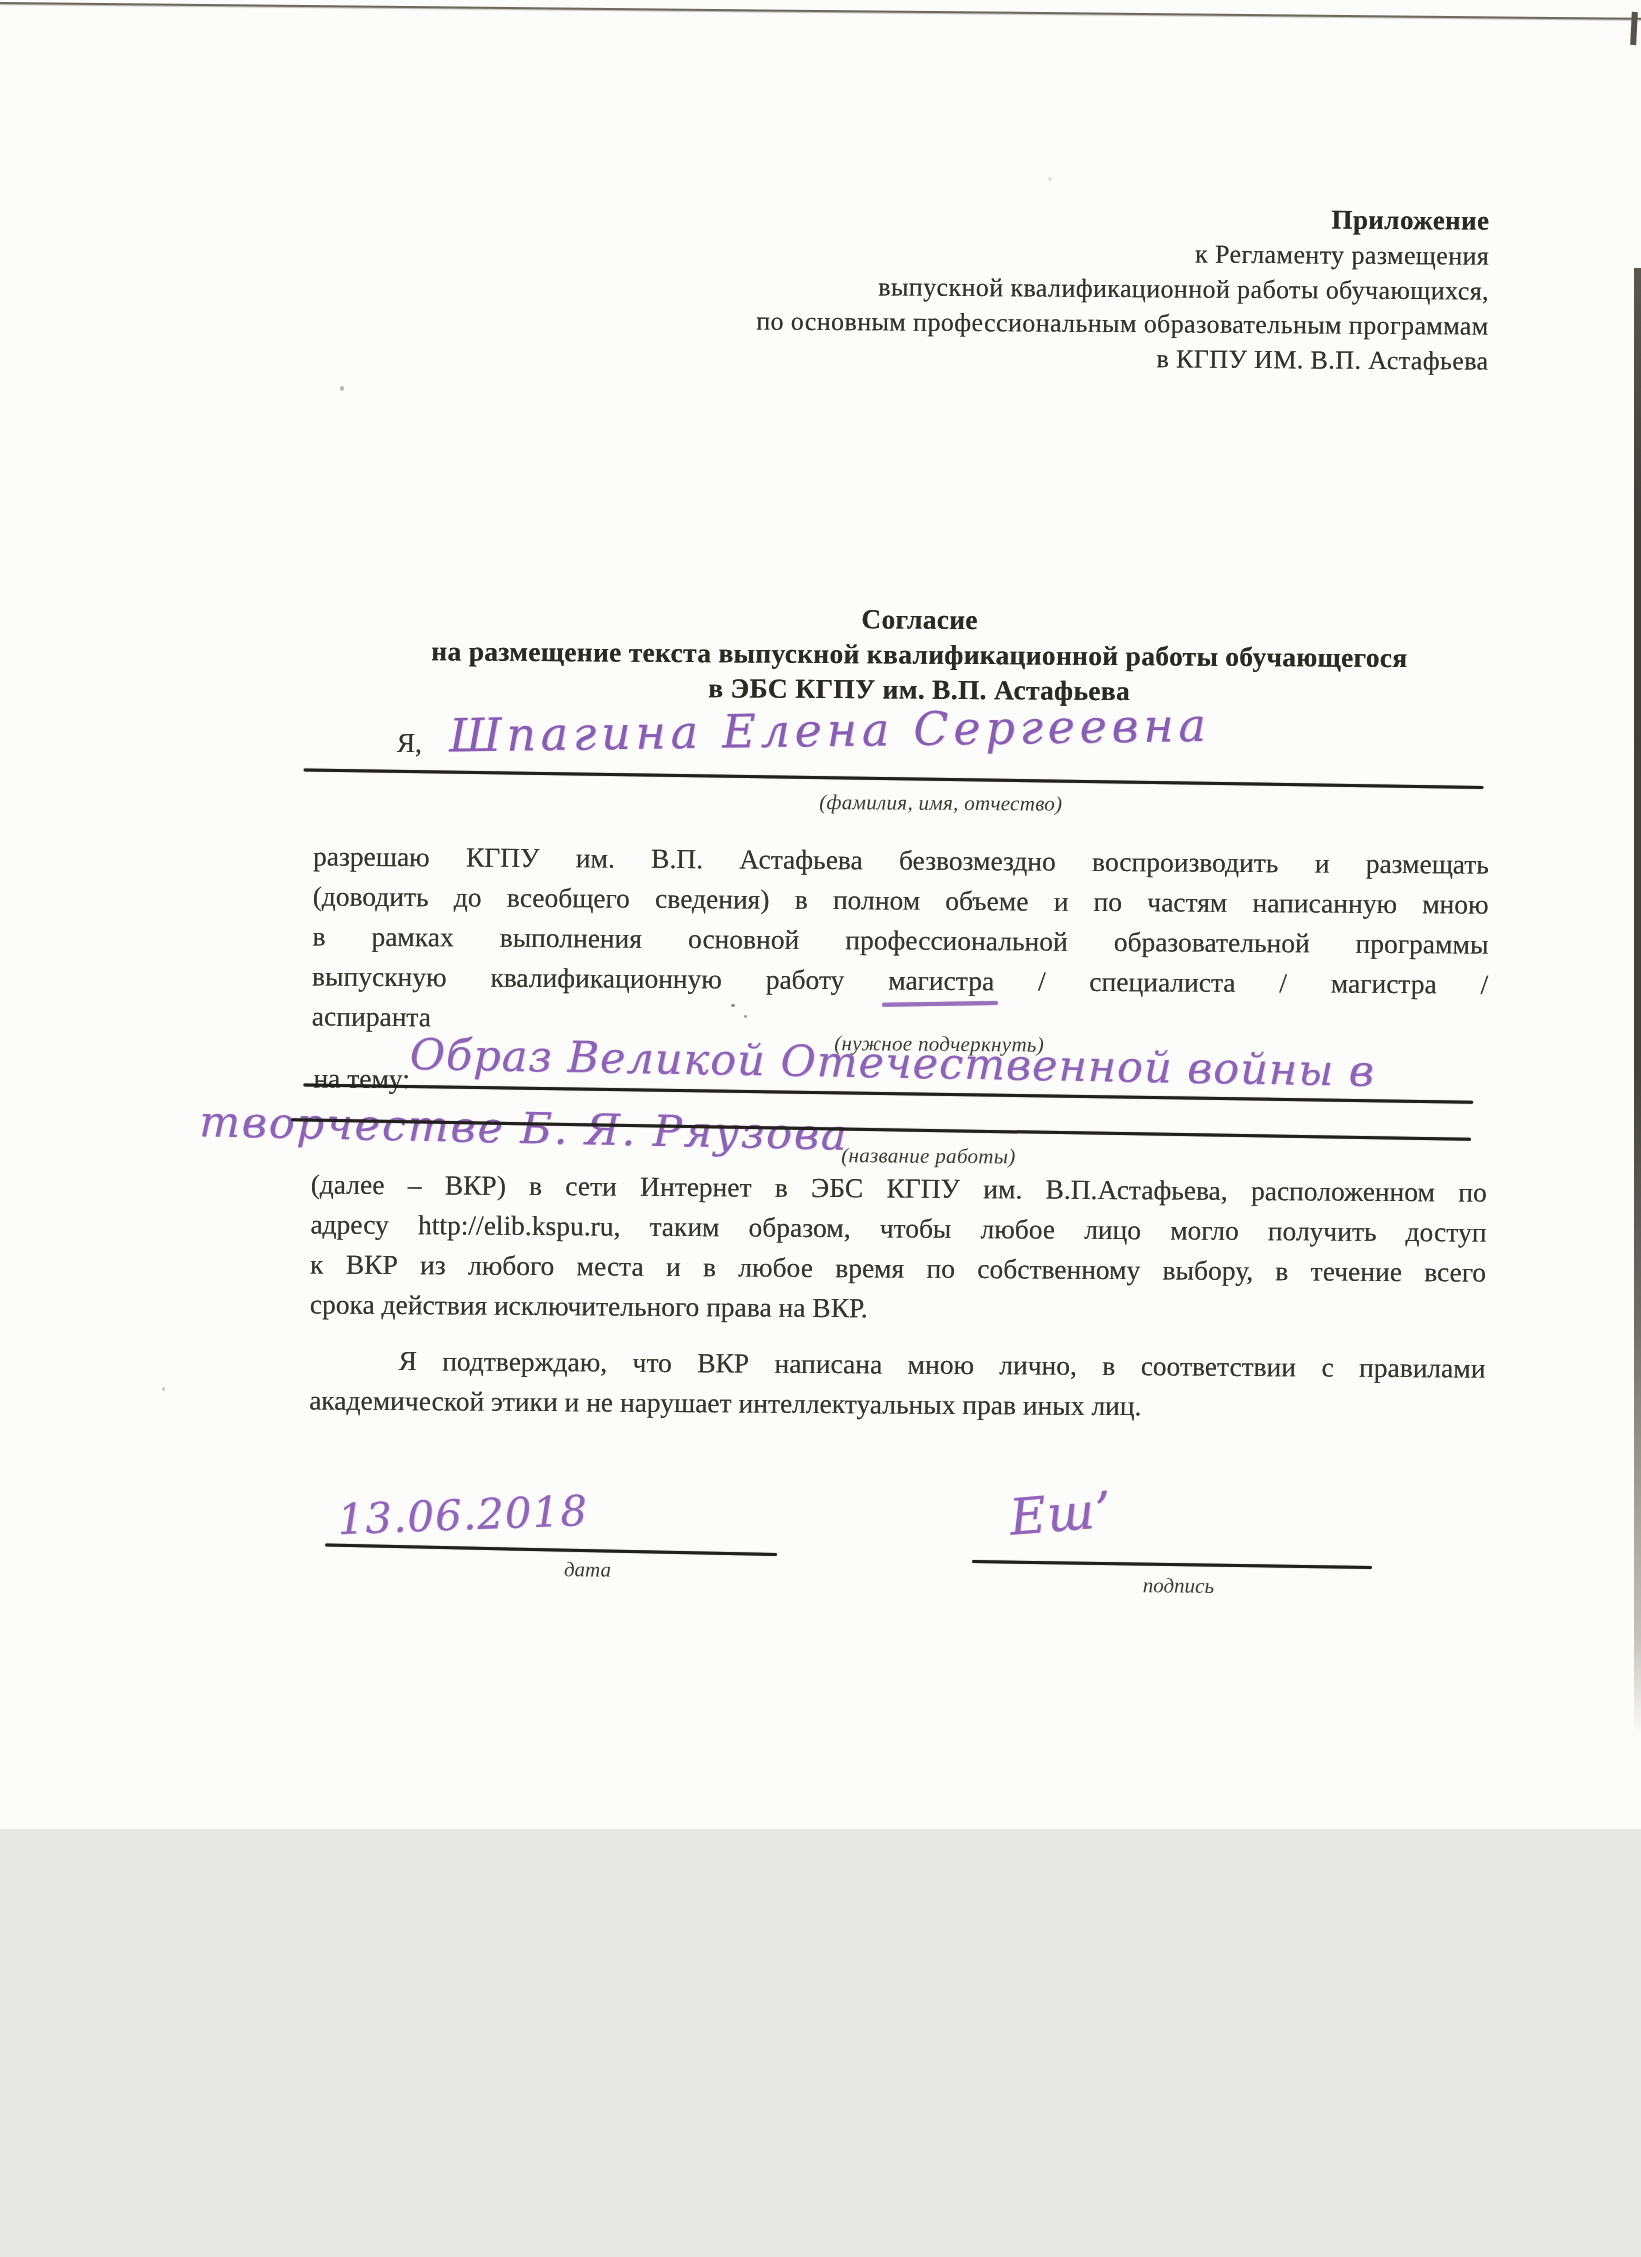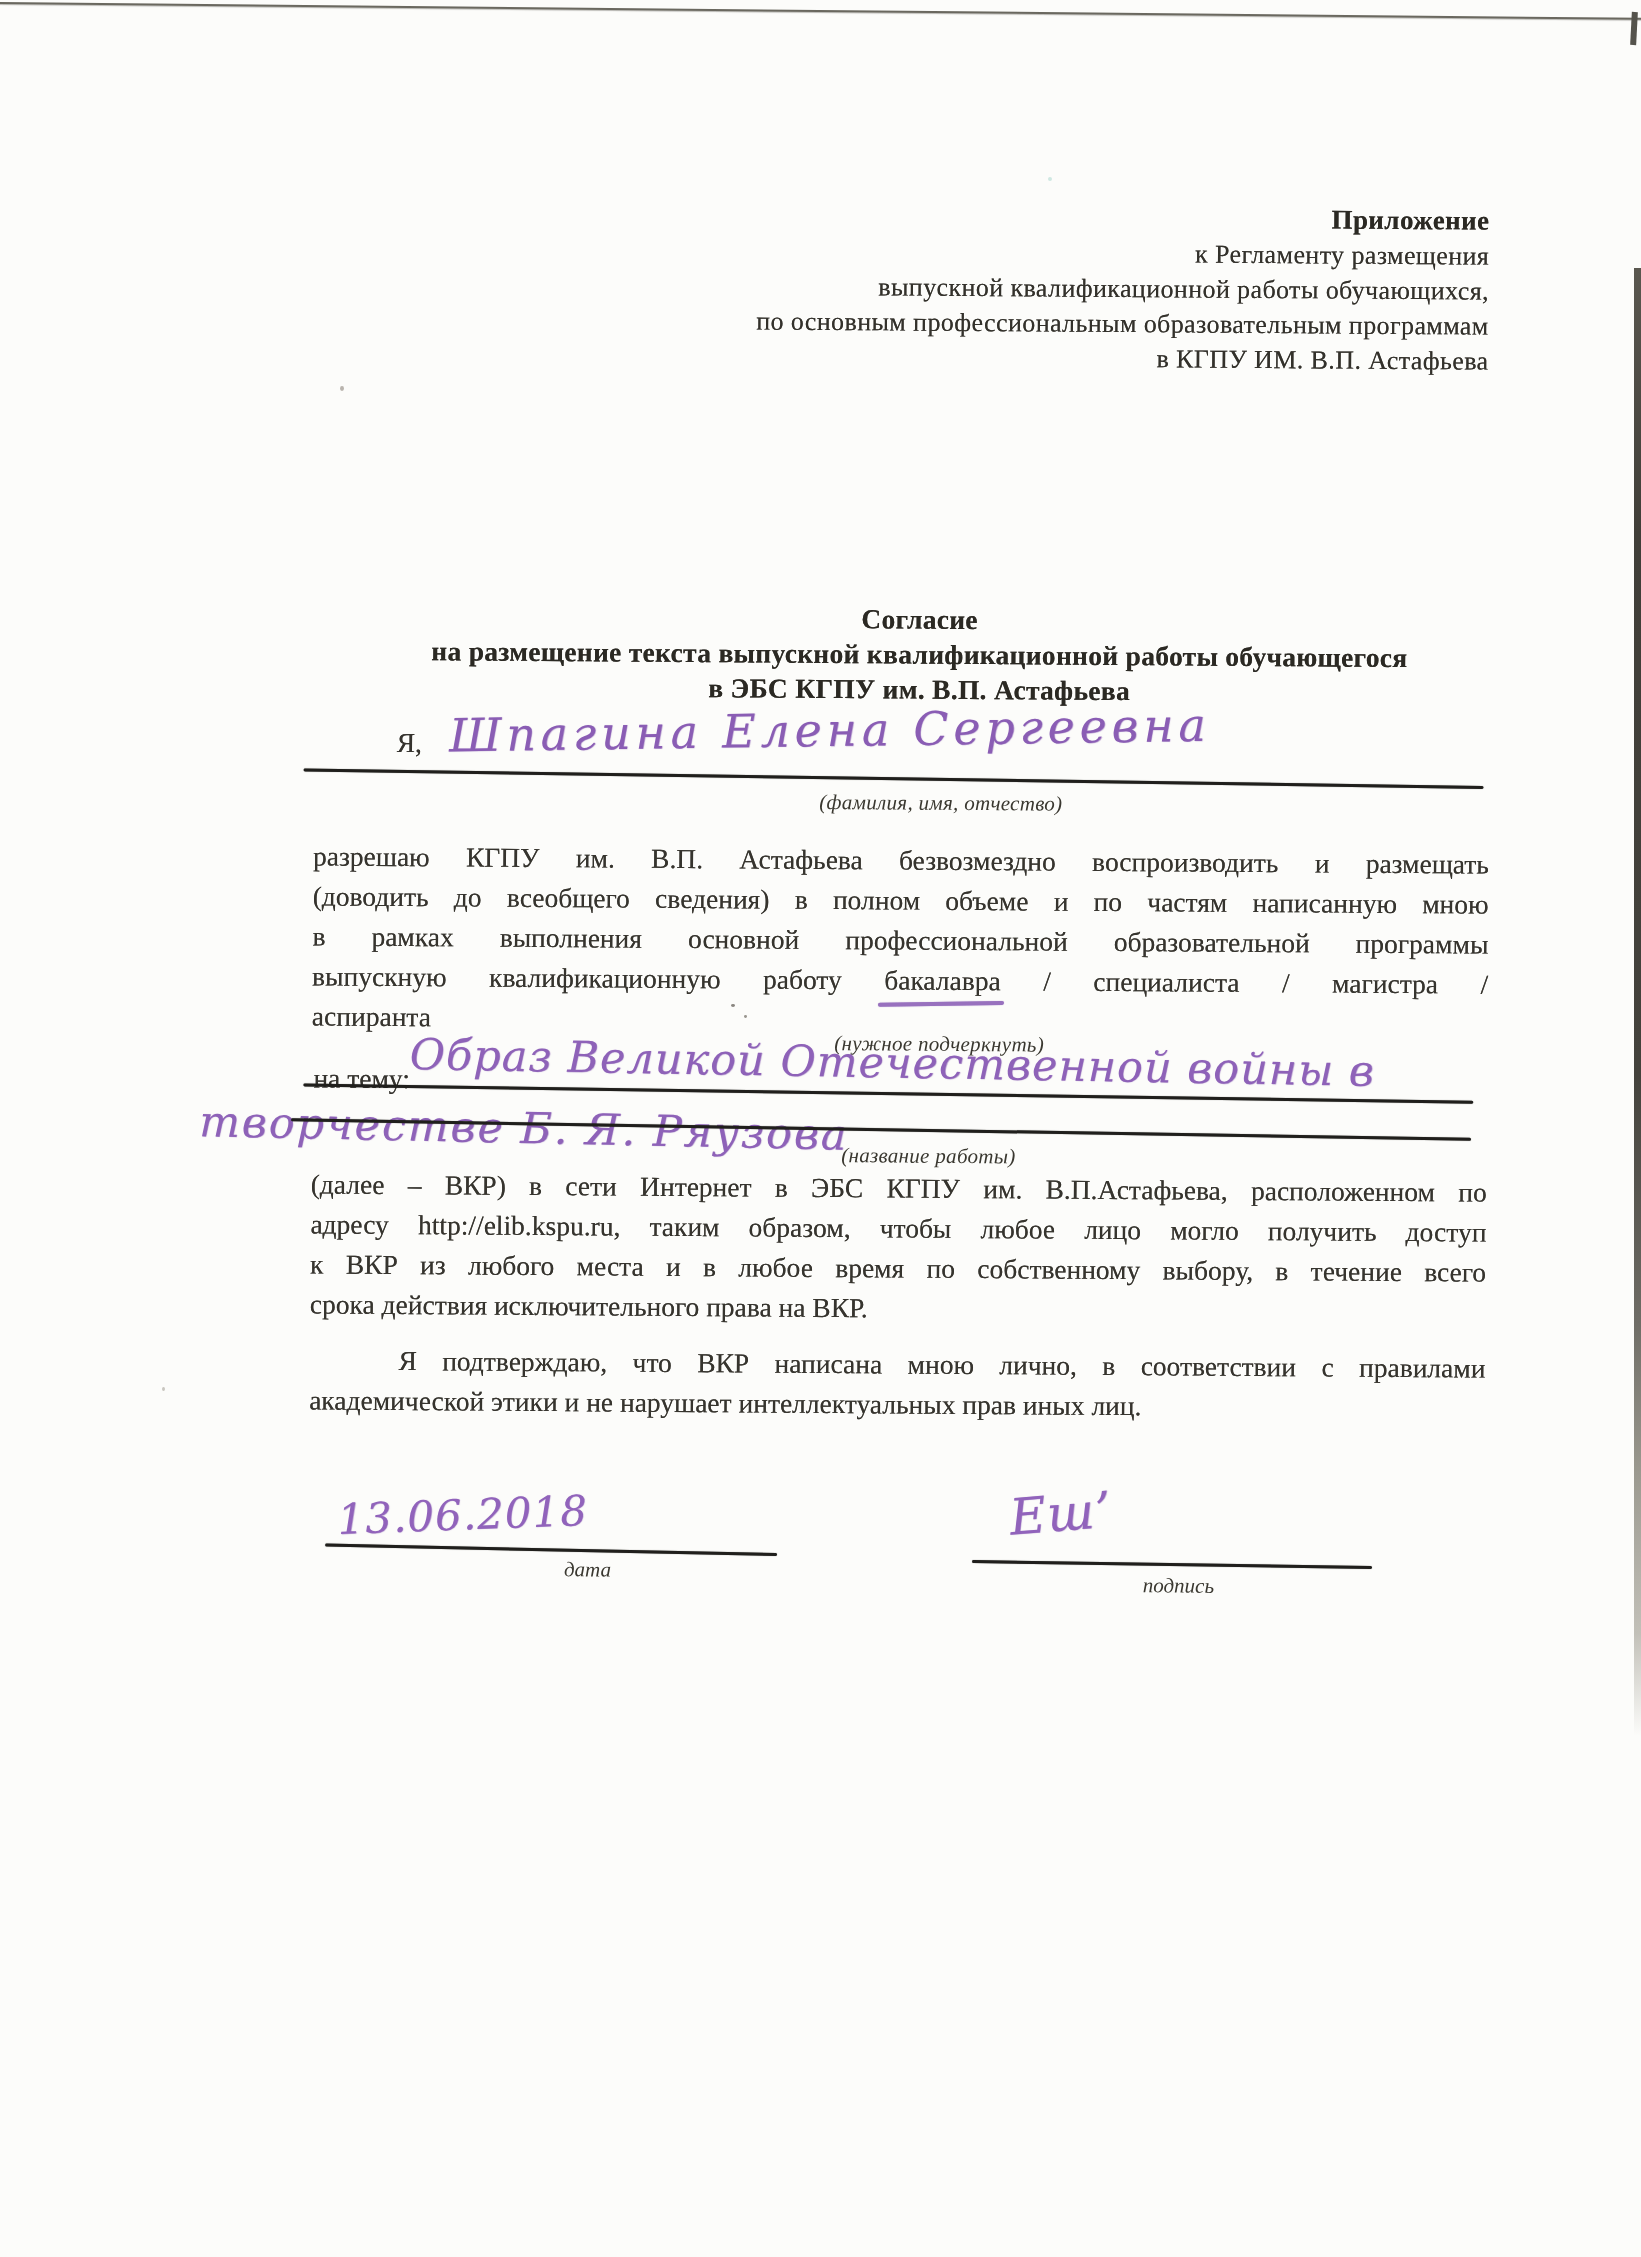--- a/index.html
+++ b/index.html
@@ -1,18 +1,18 @@
 <!DOCTYPE html>
 <html><head>
 <meta charset="utf-8">
 <style>
   html,body{margin:0;padding:0;background:#e8e8e6;}
   .page{
     position:relative;
-    width:1641px;height:2257px;
+    width:1641px;height:1829px;
     background:#fcfcfa;
     overflow:hidden;
     font-family:"Liberation Serif", serif;
     color:#35332e;
   }
   
   .scan-top-edge{
     position:absolute;left:-7.7px;top:1.9px;width:1657px;height:1.9px;
     background:#6a685f;transform:rotate(0.55deg);transform-origin:left center;
     box-shadow:0 1px 1px rgba(90,88,80,.4);
@@ -121,21 +121,21 @@
 
     <div class="abs printed" style="left:402px;top:730px;font-size:27.5px;">Я,</div>
     <div class="hw hw-name">Шпагина Елена Сергеевна</div>
     <div class="rule" style="left:309px;top:772px;width:1180px;transform:rotate(0.45deg);"></div>
     <div class="abs caption" style="left:676px;top:790px;width:541px;">(фамилия, имя, отчество)</div>
 
     <div class="abs para" style="top:840px;">
       <div class="jl printed">разрешаю КГПУ им. В.П. Астафьева безвозмездно воспроизводить и размещать</div>
       <div class="jl printed">(доводить до всеобщего сведения) в полном объеме и по частям написанную мною</div>
       <div class="jl printed">в рамках выполнения основной профессиональной образовательной программы</div>
-      <div class="jl printed"><span>выпускную квалификационную работу</span> <span class="opt-underline">бакалавра</span> <span>/ специалиста / магистра /</span></div>
+      <div class="jl printed"><span>выпускную квалификационную работу</span> <span class="opt-underline">магистра</span> <span>/ специалиста / магистра /</span></div>
       <div class="ll printed">аспиранта</div>
     </div>
 
     <div class="abs caption" style="left:676px;top:1031px;width:541px;">(нужное подчеркнуть)</div>
 
     <div class="abs printed" style="left:321px;top:1058px;font-size:27.5px;margin-top:8px;">на тему:</div>
     <div class="hw hw-topic1">Образ Великой Отечественной войны в</div>
     <div class="rule" style="left:311px;top:1087px;width:1170px;transform:rotate(0.45deg);"></div>
     <div class="hw hw-topic2">творчестве Б. Я. Ряузова</div>
     <div class="rule" style="left:299px;top:1122px;width:1180px;transform:rotate(0.55deg);"></div>

